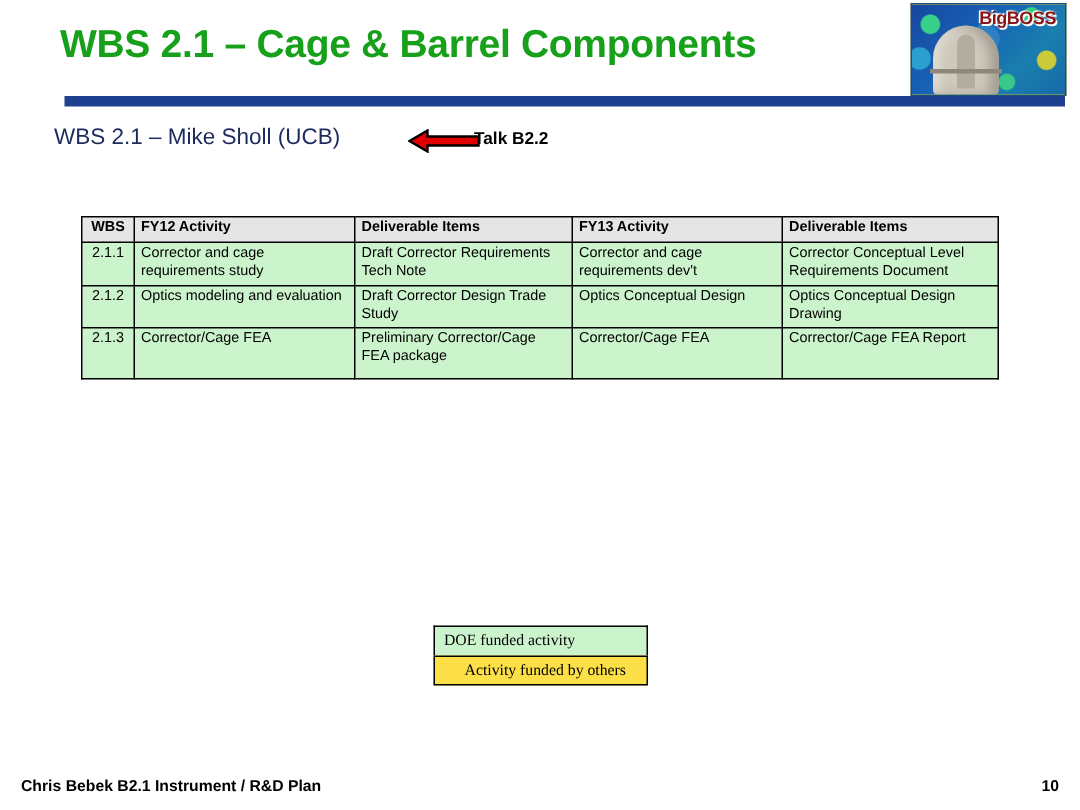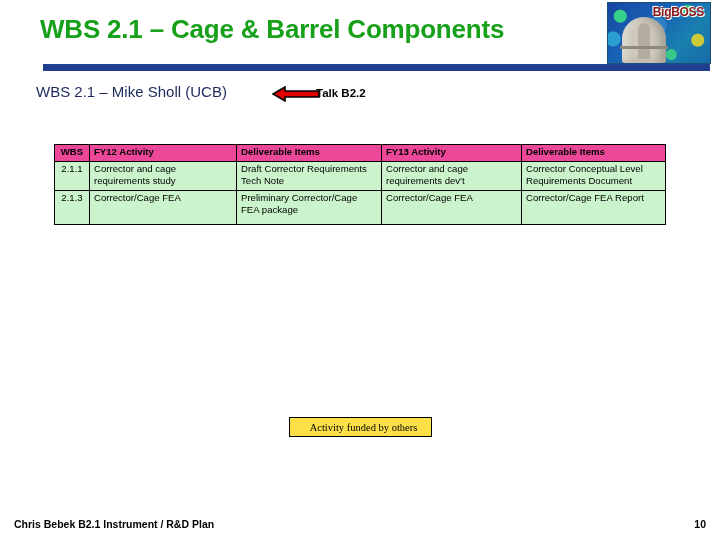--- a/index.html
+++ b/index.html
@@ -142,21 +142,21 @@
   .wbs-table th,
   .wbs-table td {
     border: 1px solid #000000;
     padding: 1px 4px 2px 4px;
     vertical-align: top;
     text-align: left;
     line-height: 1.28;
     font-weight: normal;
   }
   .wbs-table thead th {
-    background: #ec4899;
+    background: #e5e5e5;
     font-weight: bold;
     height: 13px;
   }
   .wbs-table tbody td {
     background: #ccf4cc;
   }
   .wbs-table td.wbs-id {
     text-align: center;
     padding-left: 2px;
     padding-right: 2px;
@@ -257,28 +257,36 @@
     </tr>
   </thead>
   <tbody>
     <tr>
       <td class="wbs-id">2.1.1</td>
       <td>Corrector and cage requirements study</td>
       <td>Draft Corrector Requirements Tech Note</td>
       <td>Corrector and cage requirements dev't</td>
       <td>Corrector Conceptual Level Requirements Document</td>
     </tr>
+    <tr>
+      <td class="wbs-id">2.1.2</td>
+      <td>Optics modeling and evaluation</td>
+      <td>Draft Corrector Design Trade Study</td>
+      <td>Optics Conceptual Design</td>
+      <td>Optics Conceptual Design Drawing</td>
+    </tr>
     <tr class="row-tall">
       <td class="wbs-id">2.1.3</td>
       <td>Corrector/Cage FEA</td>
       <td>Preliminary Corrector/Cage FEA package</td>
       <td>Corrector/Cage FEA</td>
       <td>Corrector/Cage FEA Report</td>
     </tr>
   </tbody>
 </table>
 
 <div class="legend">
+  <div class="legend-item legend-doe">DOE funded activity</div>
   <div class="legend-item legend-other">Activity funded by others</div>
 </div>
 
 <div class="footer-text">Chris Bebek B2.1 Instrument / R&amp;D Plan</div>
 <div class="footer-page">10</div>
 
 </body></html>

